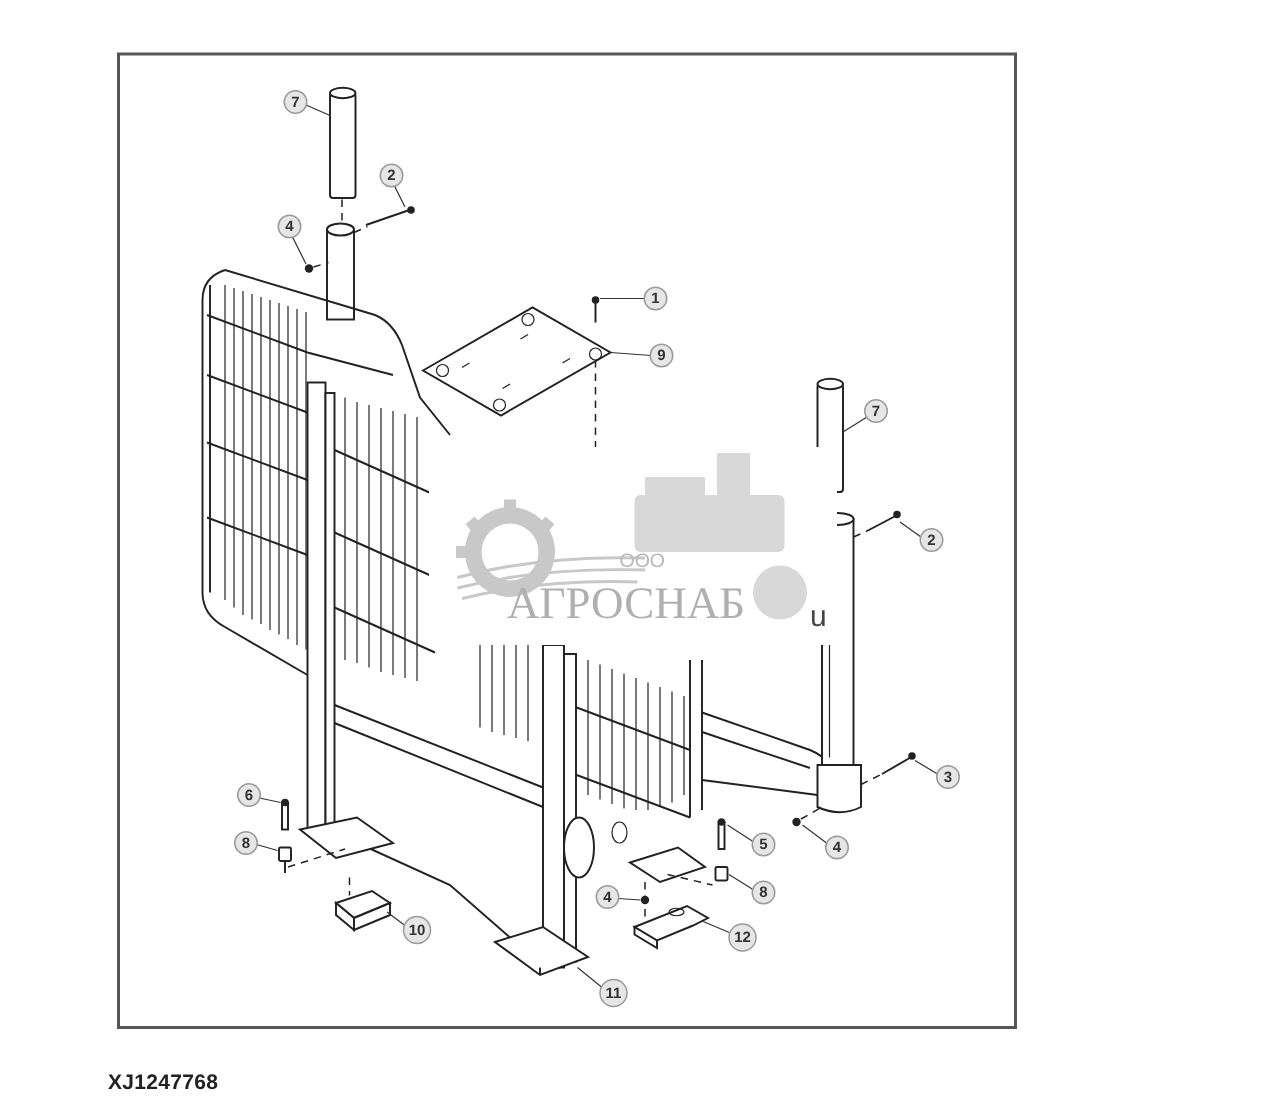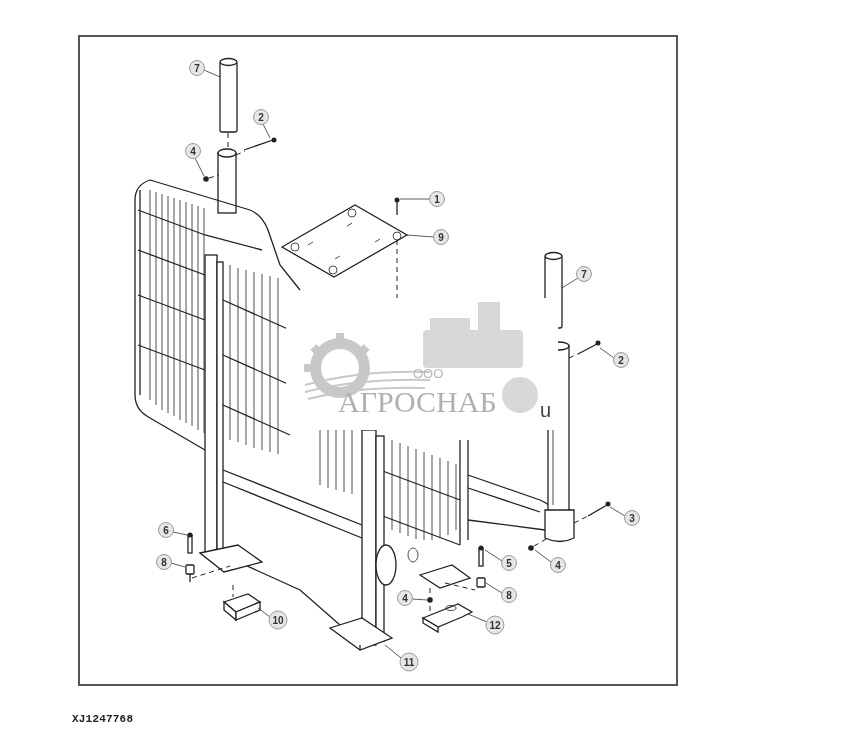--- a/index.html
+++ b/index.html
@@ -1,18 +1,18 @@
 <!DOCTYPE html>
 <html><head>
 <meta charset="utf-8">
 <style>
   html, body { margin:0; padding:0; background:#ffffff; }
   body { width:841px; height:731px; position:relative; overflow:hidden; font-family:"Liberation Sans", sans-serif; }
   #frame { position:absolute; left:78px; top:35px; width:600px; height:651px; border:2px solid #555555; box-sizing:border-box; background:#ffffff; }
-  #figure-code { position:absolute; left:72px; top:713px; font-size:11px; font-weight:bold; color:#222222; font-family:Liberation Mono, monospace; letter-spacing:0.2px; }
+  #figure-code { position:absolute; left:72px; top:713px; font-size:14px; font-weight:bold; color:#222222; font-family:Liberation Sans, sans-serif; letter-spacing:0.2px; }
   svg { position:absolute; left:0; top:0; }
   .ln { stroke:#222; fill:none; stroke-width:1.3; }
   .thin { stroke:#222; fill:none; stroke-width:0.8; }
   .fillw { stroke:#222; fill:#fff; stroke-width:1.3; }
   .dash { stroke:#222; fill:none; stroke-width:1; stroke-dasharray:5 4; }
   .leader { stroke:#333; stroke-width:0.8; fill:none; }
   .co-circle { fill:#e6e6e6; stroke:#9a9a9a; stroke-width:1; }
   .co-text { font-family:"Liberation Sans", sans-serif; font-size:10px; font-weight:bold; fill:#333; text-anchor:middle; dominant-baseline:central; }
   .wm-box { fill:#ffffff; }
   .wm-grey { fill:#c8c8c8; }

